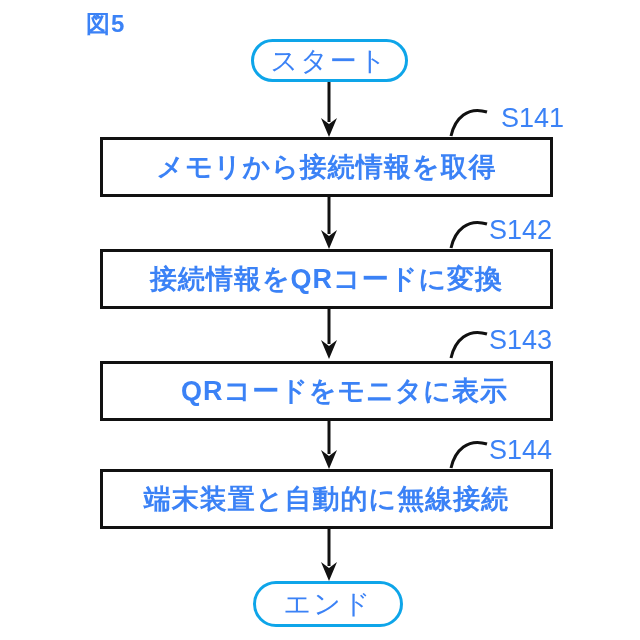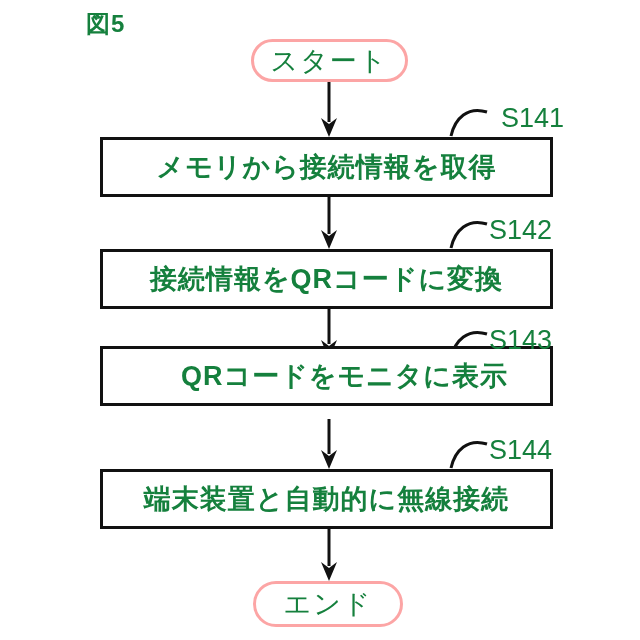--- a/index.html
+++ b/index.html
@@ -1,31 +1,31 @@
 <!DOCTYPE html>
 <html><head>
 <meta charset="utf-8">
 <style>
   html,body{margin:0;padding:0;background:#fff;}
   .canvas{
     position:relative;
     width:640px;height:640px;
     background:#ffffff;
     font-family:"Liberation Sans","DejaVu Sans",sans-serif;
-    color:#15803d;
+    color:#3b82f6;
     overflow:hidden;
     border-radius:11px;
   }
   .fig-title{
     position:absolute;left:86px;top:8px;
     font-size:24px;font-weight:600;letter-spacing:1px;
   }
   .terminal{
     position:absolute;
-    border:3px solid #fca5a5;
+    border:3px solid #0ea5e9;
     border-radius:24px;
     display:flex;align-items:center;justify-content:center;
     font-size:27px;font-weight:500;letter-spacing:2px;
     background:#fff;
     box-sizing:border-box;
   }
   .terminal.start{left:251px;top:39px;width:157px;height:43px;}
   .terminal.end{left:253px;top:581px;width:150px;height:46px;}
   .process{
     position:absolute;left:100px;width:453px;height:60px;
@@ -90,21 +90,21 @@
   <div class="process" style="top:137px;">
     <span>メモリから接続情報を取得</span>
   </div>
   <div class="step-label" style="top:103px;margin-left:12px;">S141</div>
 
   <div class="process" style="top:249px;">
     <span>接続情報をQRコードに変換</span>
   </div>
   <div class="step-label" style="top:215px;">S142</div>
 
-  <div class="process" style="top:346px;padding-left:36px;">
+  <div class="process" style="top:361px;padding-left:36px;">
     <span>QRコードをモニタに表示</span>
   </div>
   <div class="step-label" style="top:325px;">S143</div>
 
   <div class="process" style="top:469px;">
     <span>端末装置と自動的に無線接続</span>
   </div>
   <div class="step-label" style="top:435px;">S144</div>
 
   <div class="terminal end">

